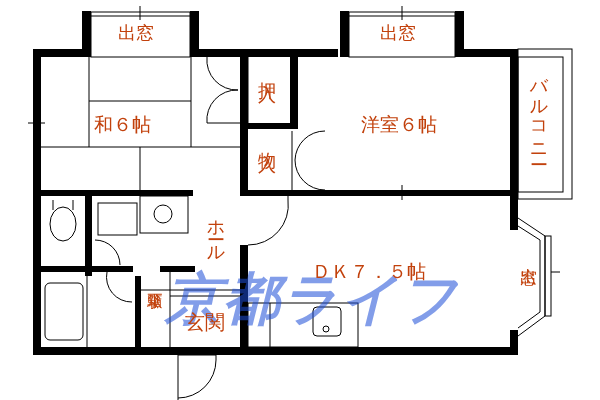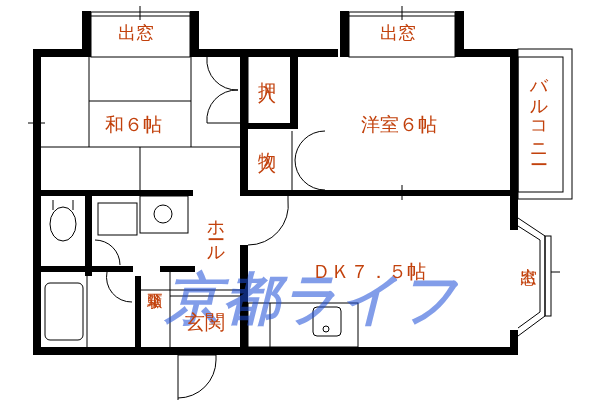--- a/index.html
+++ b/index.html
@@ -106,21 +106,21 @@
     <line x1="270" y1="303" x2="270" y2="347"></line>
     <rect x="313" y="307" width="28" height="29" rx="4"></rect>
     <circle cx="326" cy="329" r="3"></circle>
   </g>
 </svg>
 
 <div class="wm">京都ライフ</div>
 
 <div class="lbl" style="left:118px;top:24px;font-size:18px;">出窓</div>
 <div class="lbl" style="left:380px;top:24px;font-size:18px;">出窓</div>
-<div class="lbl" style="left:105px;top:115px;">和６帖</div>
+<div class="lbl" style="left:94px;top:115px;">和６帖</div>
 <div class="lbl" style="left:361px;top:115px;">洋室６帖</div>
 <div class="lbl vt" style="left:258px;top:68px;font-size:18px;">押入</div>
 <div class="lbl vt" style="left:258px;top:138px;font-size:18px;">物入</div>
 <div class="lbl vt" style="left:530px;top:65px;font-size:18px;">バルコニー</div>
 <div class="lbl vt" style="left:207px;top:208px;font-size:18px;">ホール</div>
 <div class="lbl" style="left:312px;top:262px;">ＤＫ７．５帖</div>
 <div class="lbl" style="left:185px;top:312px;font-size:20px;">玄関</div>
 <div class="lbl vt sm" style="left:147px;top:282px;letter-spacing:0;">下駄箱</div>
 <div class="lbl vt" style="left:520px;top:255px;font-size:17px;letter-spacing:0;">出窓</div>
 

